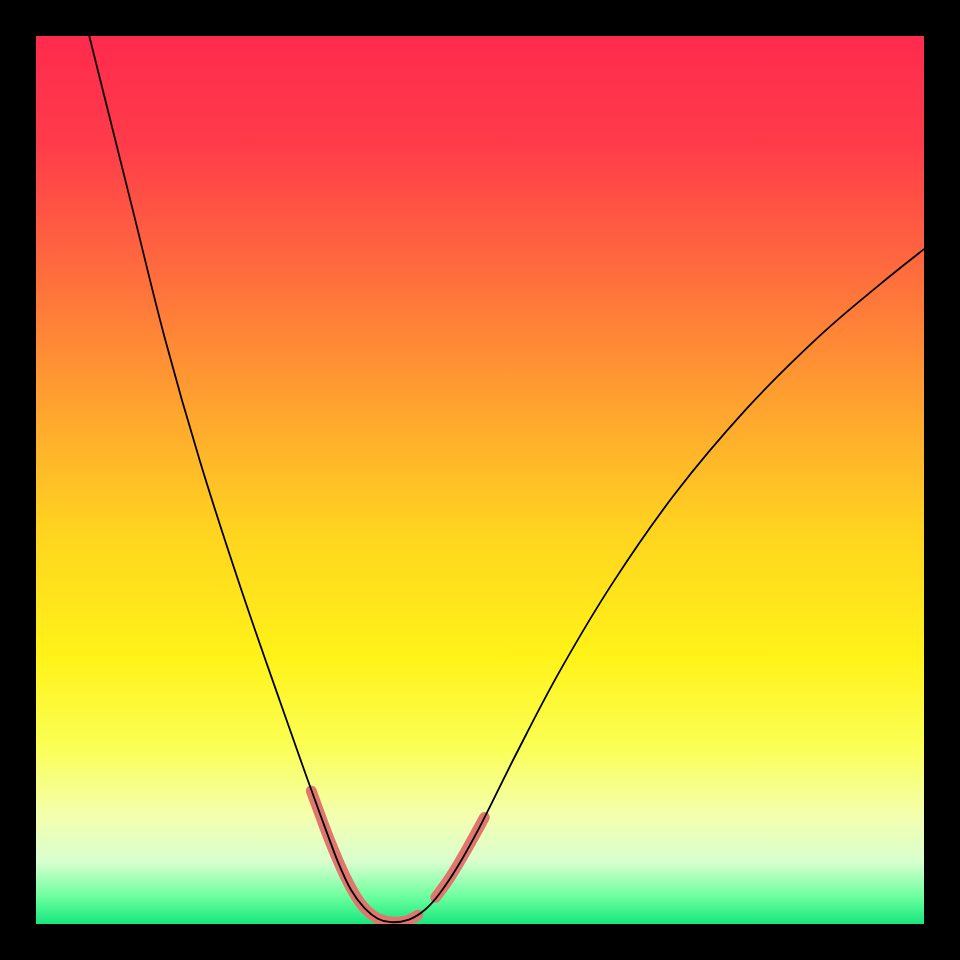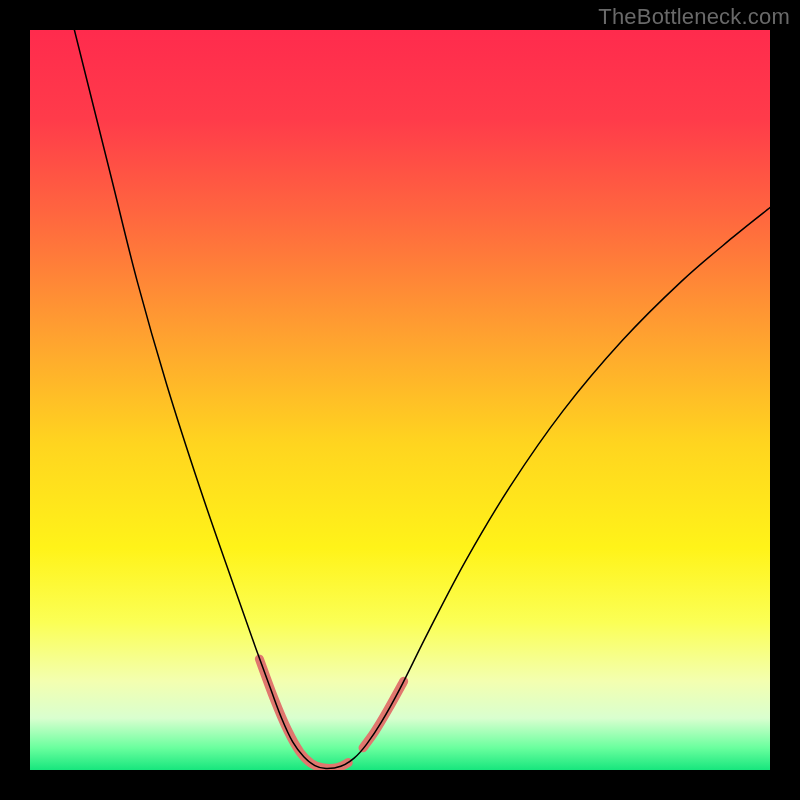--- a/index.html
+++ b/index.html
@@ -38,21 +38,20 @@
   .plot svg {
     display: block;
     width: 740px;
     height: 740px;
   }
 </style>
 </head>
 <body>
 
 <div class="frame">
-  <div class="watermark">TheBottleneck.com</div>
 
   <div class="plot">
     <svg id="chart-svg" viewBox="0 0 740 740" preserveAspectRatio="none">
       <defs>
         <linearGradient id="bg-grad" x1="0" y1="0" x2="0" y2="1">
             <stop offset="0%" stop-color="#ff2b4d"></stop>
             <stop offset="12%" stop-color="#ff3b4a"></stop>
             <stop offset="26%" stop-color="#ff6a3e"></stop>
             <stop offset="42%" stop-color="#ffa42f"></stop>
             <stop offset="56.00000000000001%" stop-color="#ffd51f"></stop>

